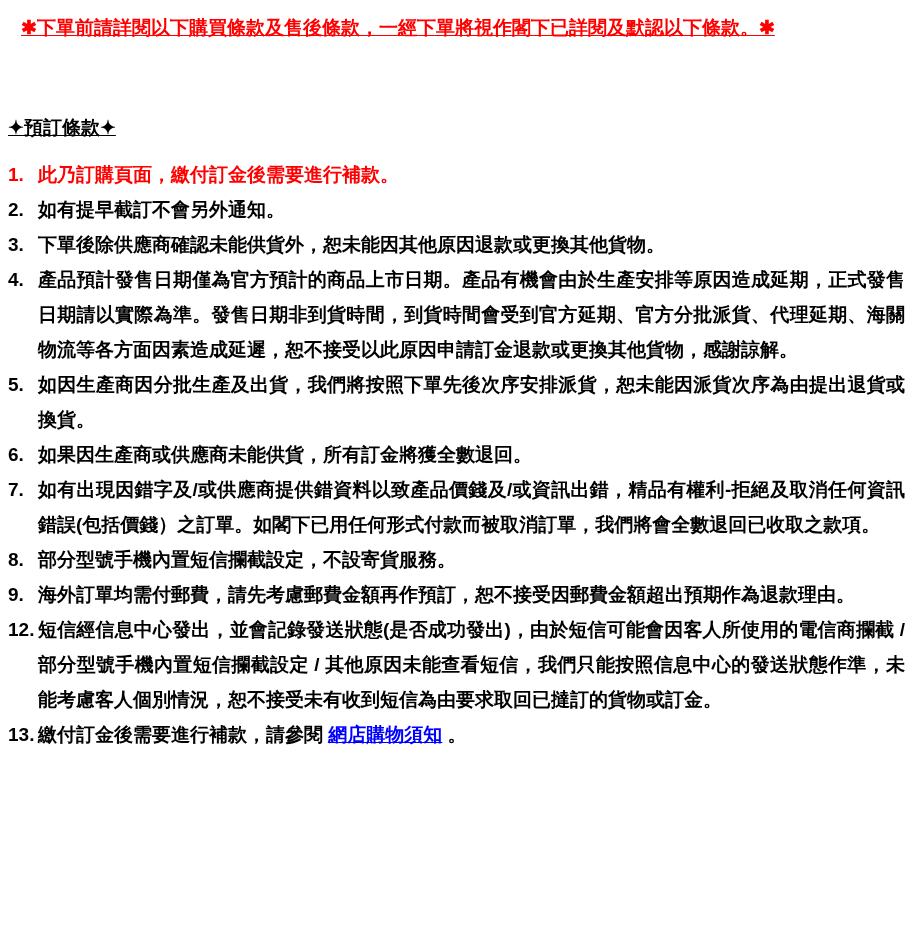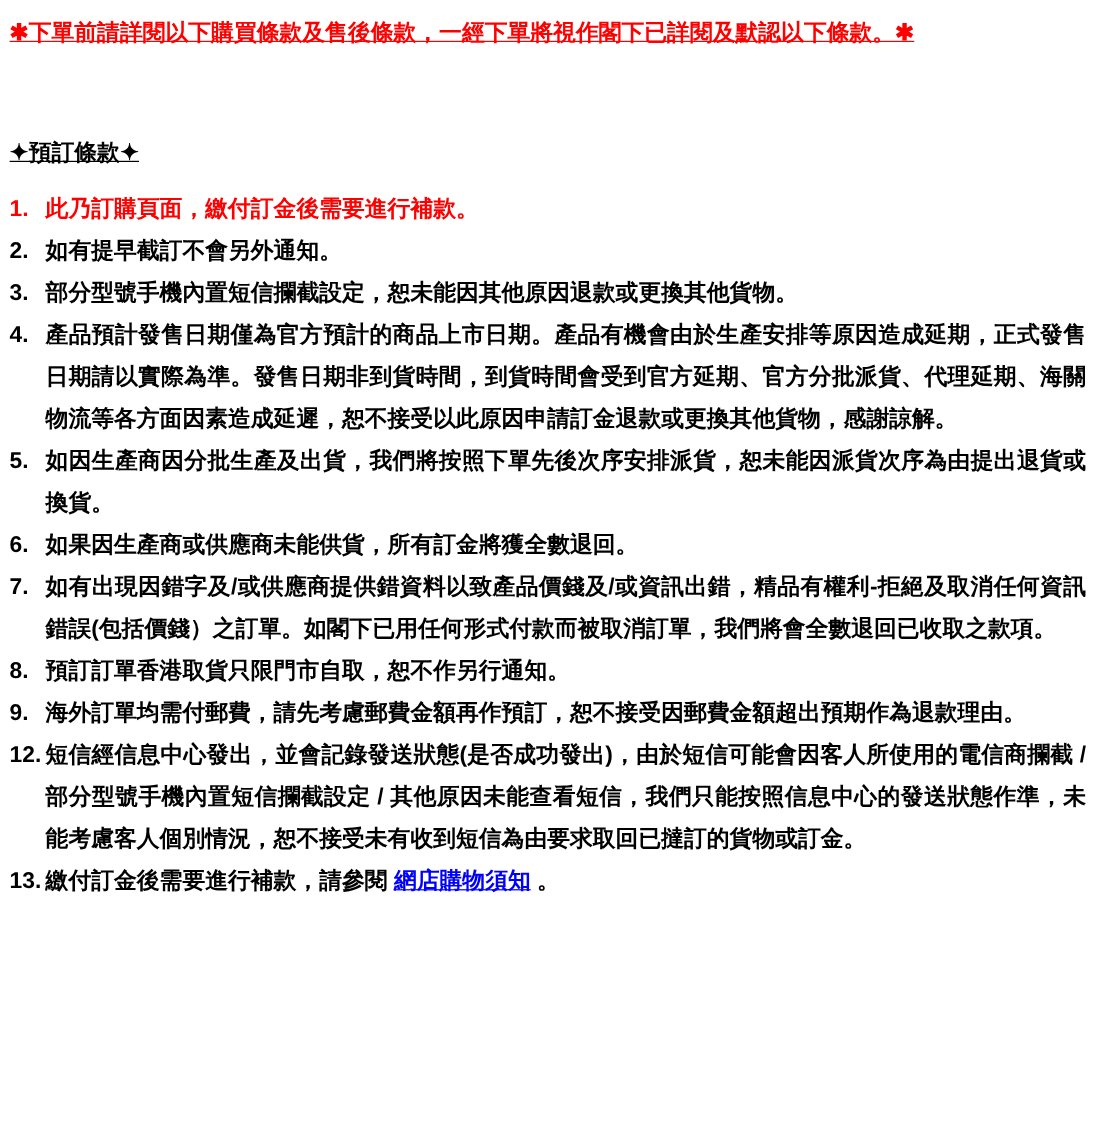--- a/index.html
+++ b/index.html
@@ -10,21 +10,21 @@
     font-weight: bold;
     color: #000000;
     -webkit-font-smoothing: antialiased;
   }
   .page { padding: 12px 8px 24px 8px; width: 913px; }
   .title {
     color: #ff0000;
     font-size: 19px;
     line-height: 27px;
     text-decoration: underline;
-    margin: 2px 0 0 0;
+    margin: 2px 0 0 13px;
   }
   .section-header-row { margin-top: 26px; }
   .section-header {
     font-size: 19px;
     line-height: 26px;
     color: #000000;
     text-decoration: underline;
     display: inline-block;
     margin-top: 48px;
   }
@@ -55,41 +55,41 @@
   <div class="term-item">
         <span class="num red">1.</span>
         <span class="text"><span class="red">此乃訂購頁面，繳付訂金後需要進行補款。</span></span>
       </div>
       <div class="term-item">
         <span class="num">2.</span>
         <span class="text"><span>如有提早截訂不會另外通知。</span></span>
       </div>
       <div class="term-item">
         <span class="num">3.</span>
-        <span class="text"><span>部分型號手機內置短信攔截設定，恕未能因其他原因退款或更換其他貨物。</span></span>
+        <span class="text"><span>下單後除供應商確認未能供貨外，恕未能因其他原因退款或更換其他貨物。</span></span>
       </div>
       <div class="term-item">
         <span class="num">4.</span>
         <span class="text"><span>產品預計發售日期僅為官方預計的商品上市日期。產品有機會由於生產安排等原因造成延期，正式發售日期請以實際為準。發售日期非到貨時間，到貨時間會受到官方延期、官方分批派貨、代理延期、海關物流等各方面因素造成延遲，恕不接受以此原因申請訂金退款或更換其他貨物，感謝諒解。</span></span>
       </div>
       <div class="term-item">
         <span class="num">5.</span>
         <span class="text"><span>如因生產商因分批生產及出貨，我們將按照下單先後次序安排派貨，恕未能因派貨次序為由提出退貨或換貨。</span></span>
       </div>
       <div class="term-item">
         <span class="num">6.</span>
         <span class="text"><span>如果因生產商或供應商未能供貨，所有訂金將獲全數退回。</span></span>
       </div>
       <div class="term-item">
         <span class="num">7.</span>
         <span class="text"><span>如有出現因錯字及/或供應商提供錯資料以致產品價錢及/或資訊出錯，精品有權利-拒絕及取消任何資訊錯誤(包括價錢）之訂單。如閣下已用任何形式付款而被取消訂單，我們將會全數退回已收取之款項。</span></span>
       </div>
       <div class="term-item">
         <span class="num">8.</span>
-        <span class="text"><span>預訂訂單香港取貨只限門市自取，恕不作另行通知。</span></span>
+        <span class="text"><span>部分型號手機內置短信攔截設定，不設寄貨服務。</span></span>
       </div>
       <div class="term-item">
         <span class="num">9.</span>
         <span class="text"><span>海外訂單均需付郵費，請先考慮郵費金額再作預訂，恕不接受因郵費金額超出預期作為退款理由。</span></span>
       </div>
       <div class="term-item">
         <span class="num">12.</span>
         <span class="text"><span>短信經信息中心發出，並會記錄發送狀態(是否成功發出)，由於短信可能會因客人所使用的電信商攔截 / 部分型號手機內置短信攔截設定 / 其他原因未能查看短信，我們只能按照信息中心的發送狀態作準，未能考慮客人個別情況，恕不接受未有收到短信為由要求取回已撻訂的貨物或訂金。</span></span>
       </div>
       <div class="term-item">

